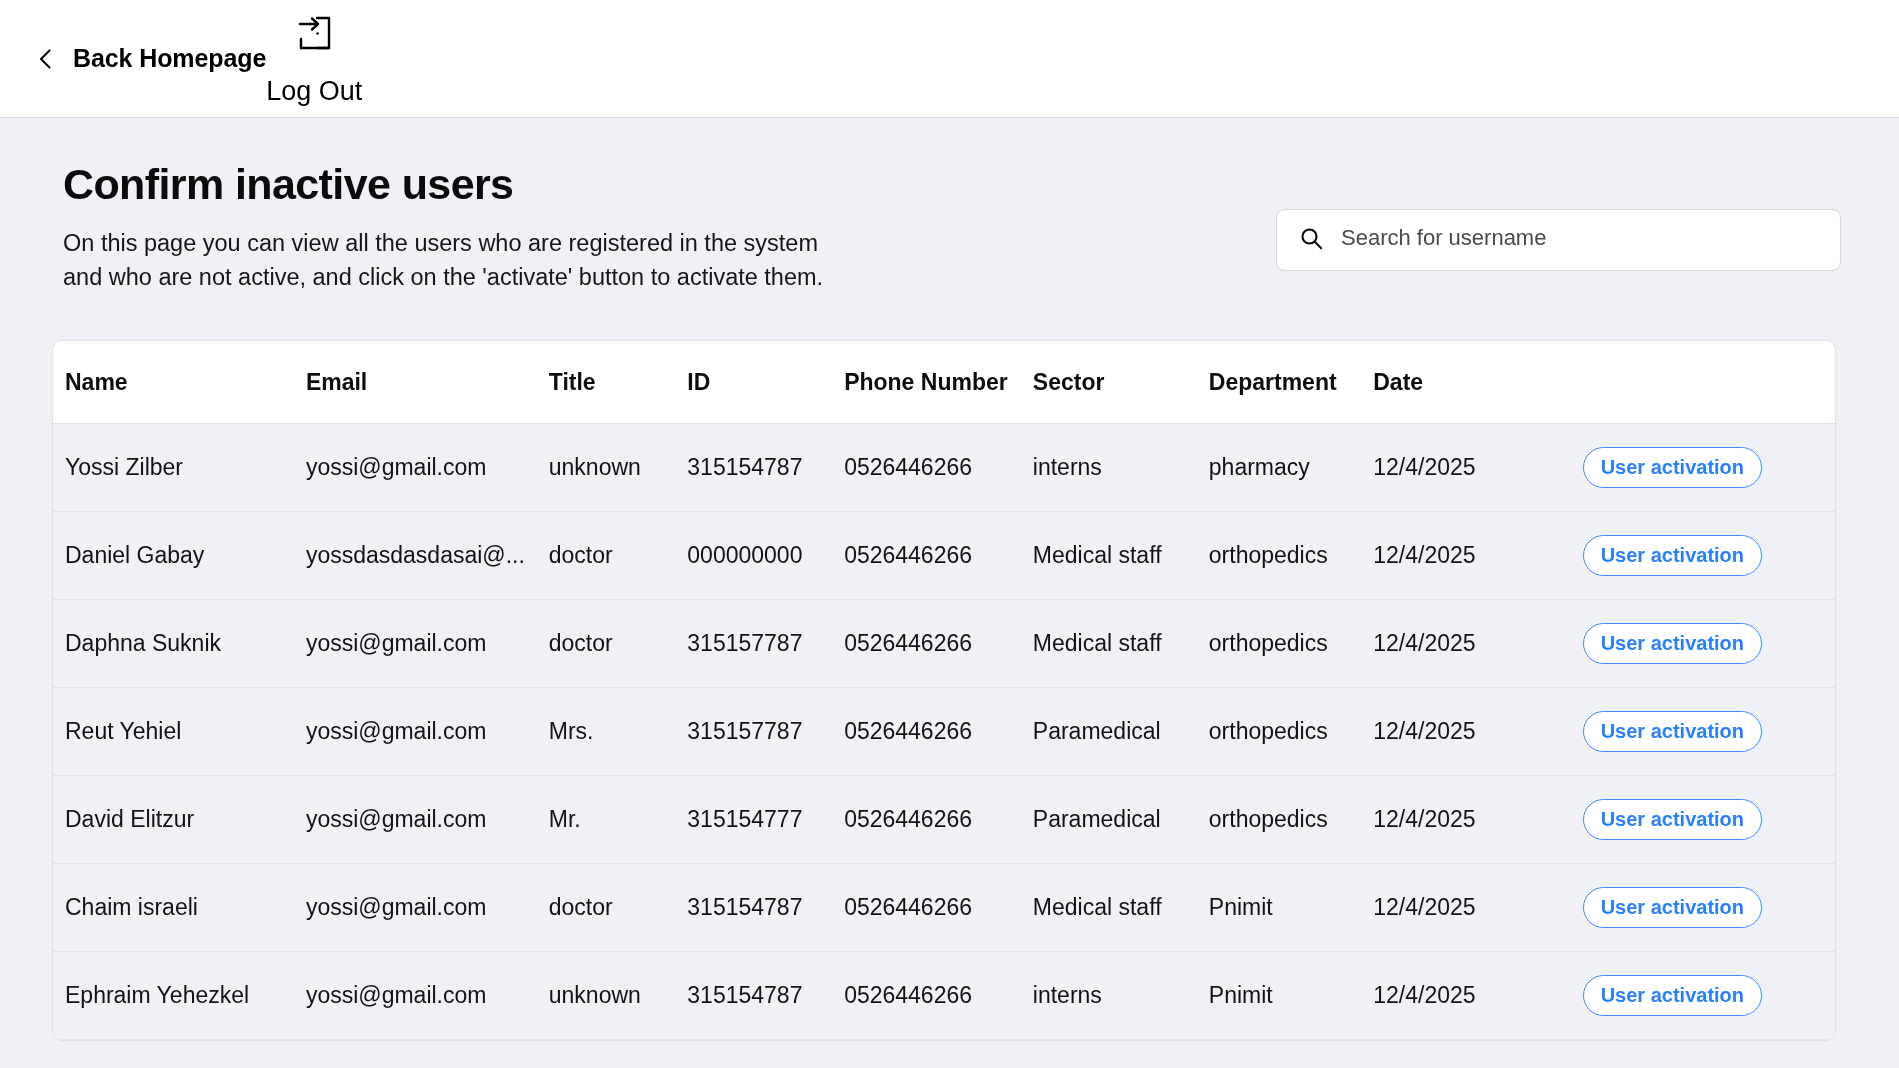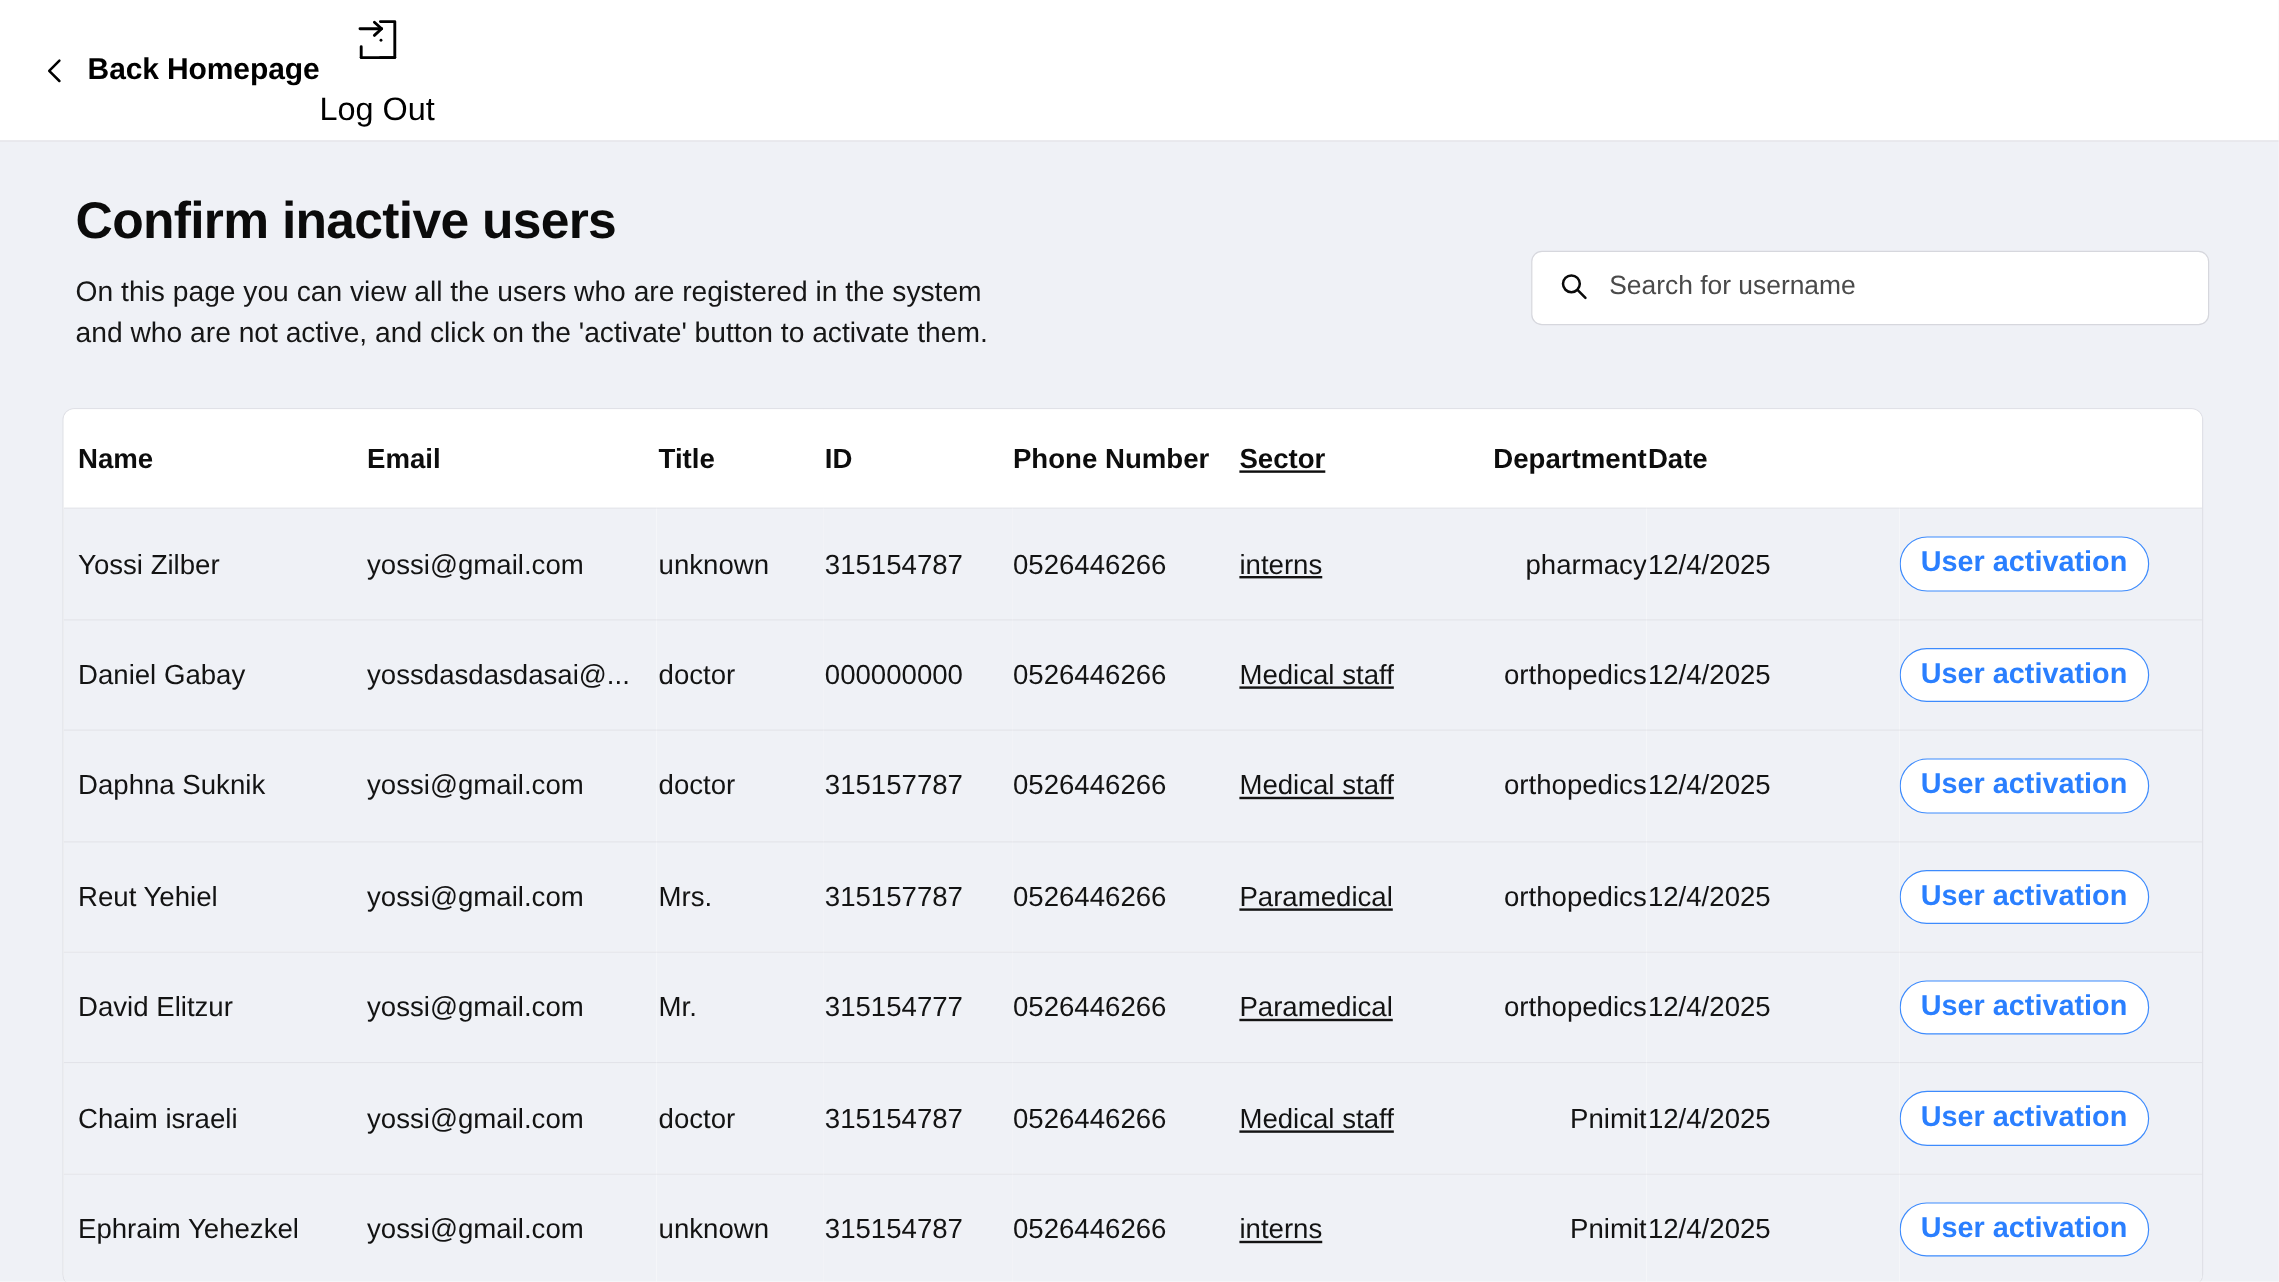--- a/index.html
+++ b/index.html
@@ -183,28 +183,28 @@
   .col-action { width: 235px; }
 
   thead .col-name { padding-left: 12px; }
 
   
   thead th.col-name,  tbody td.col-name   { padding-left: 11px; }
   thead th.col-email, tbody td.col-email  { padding-left: 6px; }
   thead th.col-title, tbody td.col-title  { padding-left: 2px; }
   thead th.col-id,    tbody td.col-id     { padding-left: 1px; }
   thead th.col-phone, tbody td.col-phone  { padding-left: 0px; }
-  thead th.col-sector,tbody td.col-sector { padding-left: 3px; text-decoration: underline; }
-  thead th.col-dept,  tbody td.col-dept   { padding-left: 4px; text-align: right; }
+  thead th.col-sector,tbody td.col-sector { padding-left: 3px; }
+  thead th.col-dept,  tbody td.col-dept   { padding-left: 4px; }
   thead th.col-date,  tbody td.col-date   { padding-left: 1px; }
 
   .activation-btn {
     display: inline-block;
     font-family: "Liberation Sans", sans-serif;
-    font-size: 24px;
+    font-size: 20px;
     font-weight: 700;
     color: #2a7fff;
     background: #ffffff;
     border: 1.6px solid #3d8bfd;
     border-radius: 999px;
     padding: 8px 17px 9px 17px;
     cursor: pointer;
     line-height: 1.1;
     white-space: nowrap;
   }

